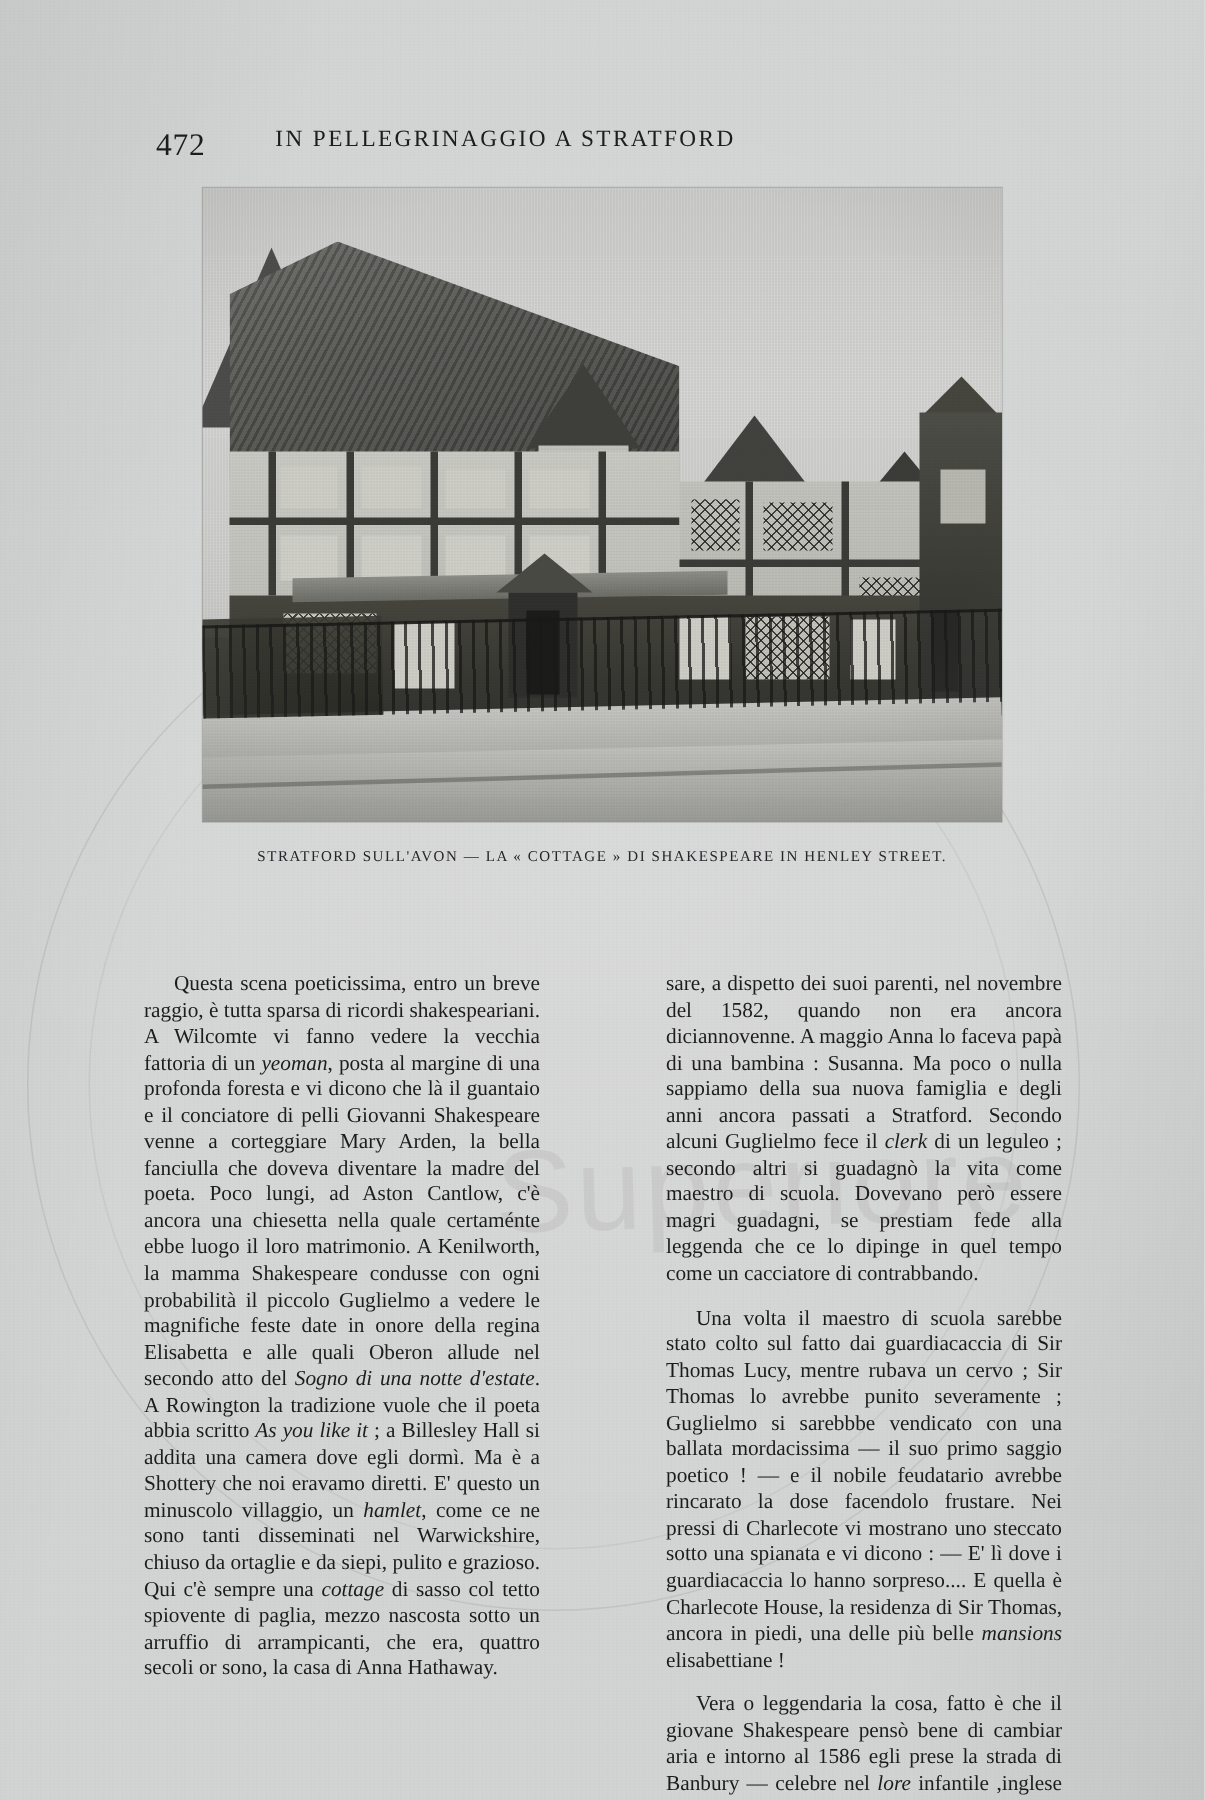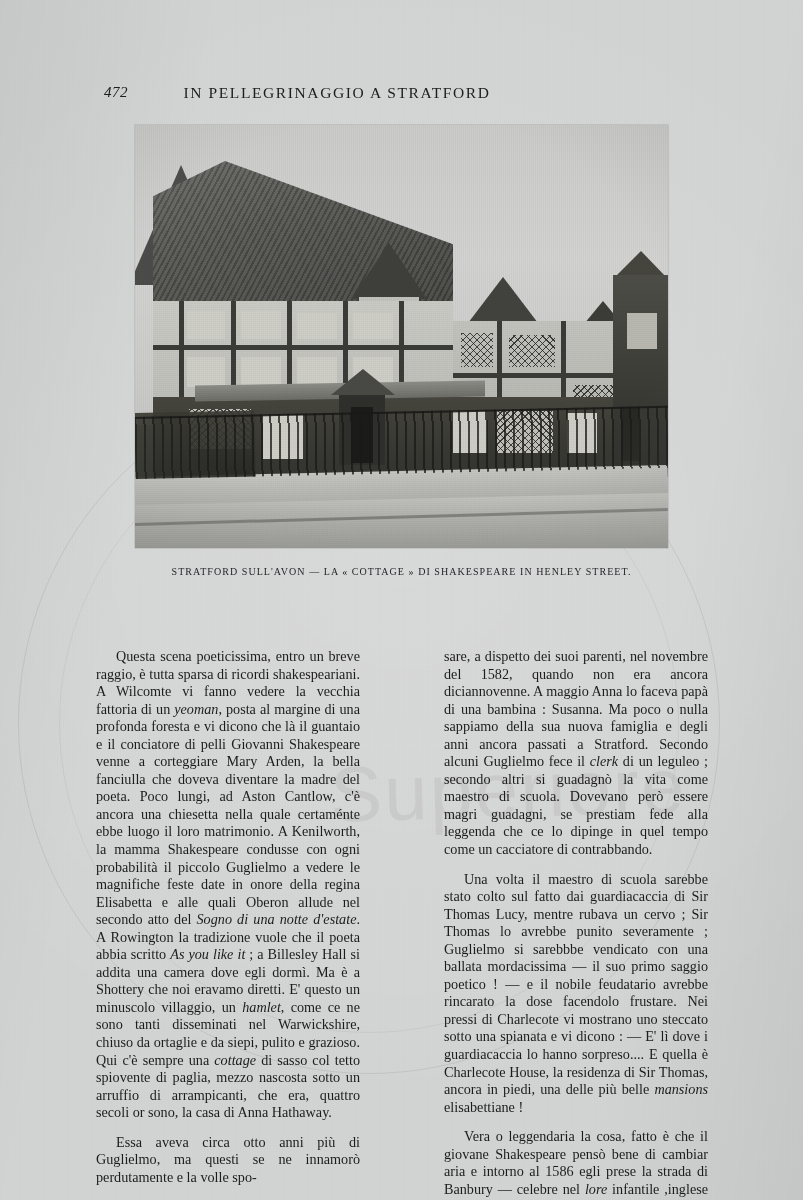--- a/index.html
+++ b/index.html
@@ -47,21 +47,21 @@
     white-space:nowrap;pointer-events:none;
     transform:rotate(-1.5deg);
   }
 
   
   #head{
     position:absolute;left:0;top:84px;width:803px;height:20px;
   }
   #folio{
     position:absolute;left:104px;top:0;
-    font-size:15px;letter-spacing:.5px;font-style:italic;
+    font-size:21px;letter-spacing:.5px;
   }
   #runhead{
     position:absolute;left:0;top:0;width:674px;text-align:center;
     font-size:15.5px;letter-spacing:1.6px;
   }
 
   
   #plate{
     position:absolute;left:135px;top:125px;width:533px;height:423px;
     overflow:hidden;
@@ -272,20 +272,19 @@
 
   <div class="ph" id="plategrain"></div>
   <div class="ph" id="platefade"></div>
 </div>
 
 <div id="caption">STRATFORD SULL'AVON — LA « COTTAGE » DI SHAKESPEARE IN HENLEY STREET.</div>
 
 <div id="cols">
   <div class="col" id="colL">
       <p>Questa scena poeticissima, entro un breve raggio, è tutta sparsa di ricordi shakespeariani. A Wilcomte vi fanno vedere la vecchia fattoria di un <i>yeoman</i>, posta al margine di una profonda foresta e vi dicono che là il guantaio e il conciatore di pelli Giovanni Shakespeare venne a corteggiare Mary Arden, la bella fanciulla che doveva diventare la madre del poeta. Poco lungi, ad Aston Cantlow, c'è ancora una chiesetta nella quale certaménte ebbe luogo il loro matrimonio. A Kenilworth, la mamma Shakespeare condusse con ogni probabilità il piccolo Guglielmo a vedere le magnifiche feste date in onore della regina Elisabetta e alle quali Oberon allude nel secondo atto del <i>Sogno di una notte d'estate</i>. A Rowington la tradizione vuole che il poeta abbia scritto <i>As you like it</i> ; a Billesley Hall si addita una camera dove egli dormì. Ma è a Shottery che noi eravamo diretti. E' questo un minuscolo villaggio, un <i>hamlet</i>, come ce ne sono tanti disseminati nel Warwickshire, chiuso da ortaglie e da siepi, pulito e grazioso. Qui c'è sempre una <i>cottage</i> di sasso col tetto spiovente di paglia, mezzo nascosta sotto un arruffio di arrampicanti, che era, quattro secoli or sono, la casa di Anna Hathaway.</p>
-      <p>Essa aveva circa otto anni più di Guglielmo, ma questi se ne innamorò perdutamente e la volle spo-</p>
     </div>
   <div class="col" id="colR">
       <p class="cont">sare, a dispetto dei suoi parenti, nel novembre del 1582, quando non era ancora diciannovenne. A maggio Anna lo faceva papà di una bambina : Susanna. Ma poco o nulla sappiamo della sua nuova famiglia e degli anni ancora passati a Stratford. Secondo alcuni Guglielmo fece il <i>clerk</i> di un leguleo ; secondo altri si guadagnò la vita come maestro di scuola. Dovevano però essere magri guadagni, se prestiam fede alla leggenda che ce lo dipinge in quel tempo come un cacciatore di contrabbando.</p>
       <p>Una volta il maestro di scuola sarebbe stato colto sul fatto dai guardiacaccia di Sir Thomas Lucy, mentre rubava un cervo ; Sir Thomas lo avrebbe punito severamente ; Guglielmo si sarebbbe vendicato con una ballata mordacissima — il suo primo saggio poetico ! — e il nobile feudatario avrebbe rincarato la dose facendolo frustare. Nei pressi di Charlecote vi mostrano uno steccato sotto una spianata e vi dicono : — E' lì dove i guardiacaccia lo hanno sorpreso.... E quella è Charlecote House, la residenza di Sir Thomas, ancora in piedi, una delle più belle <i>mansions</i> elisabettiane !</p>
       <p>Vera o leggendaria la cosa, fatto è che il giovane Shakespeare pensò bene di cambiar aria e intorno al 1586 egli prese la strada di Banbury — celebre nel <i>lore</i> infantile ,inglese — che è anche</p>
     </div>
 </div>
 
 </body></html>

